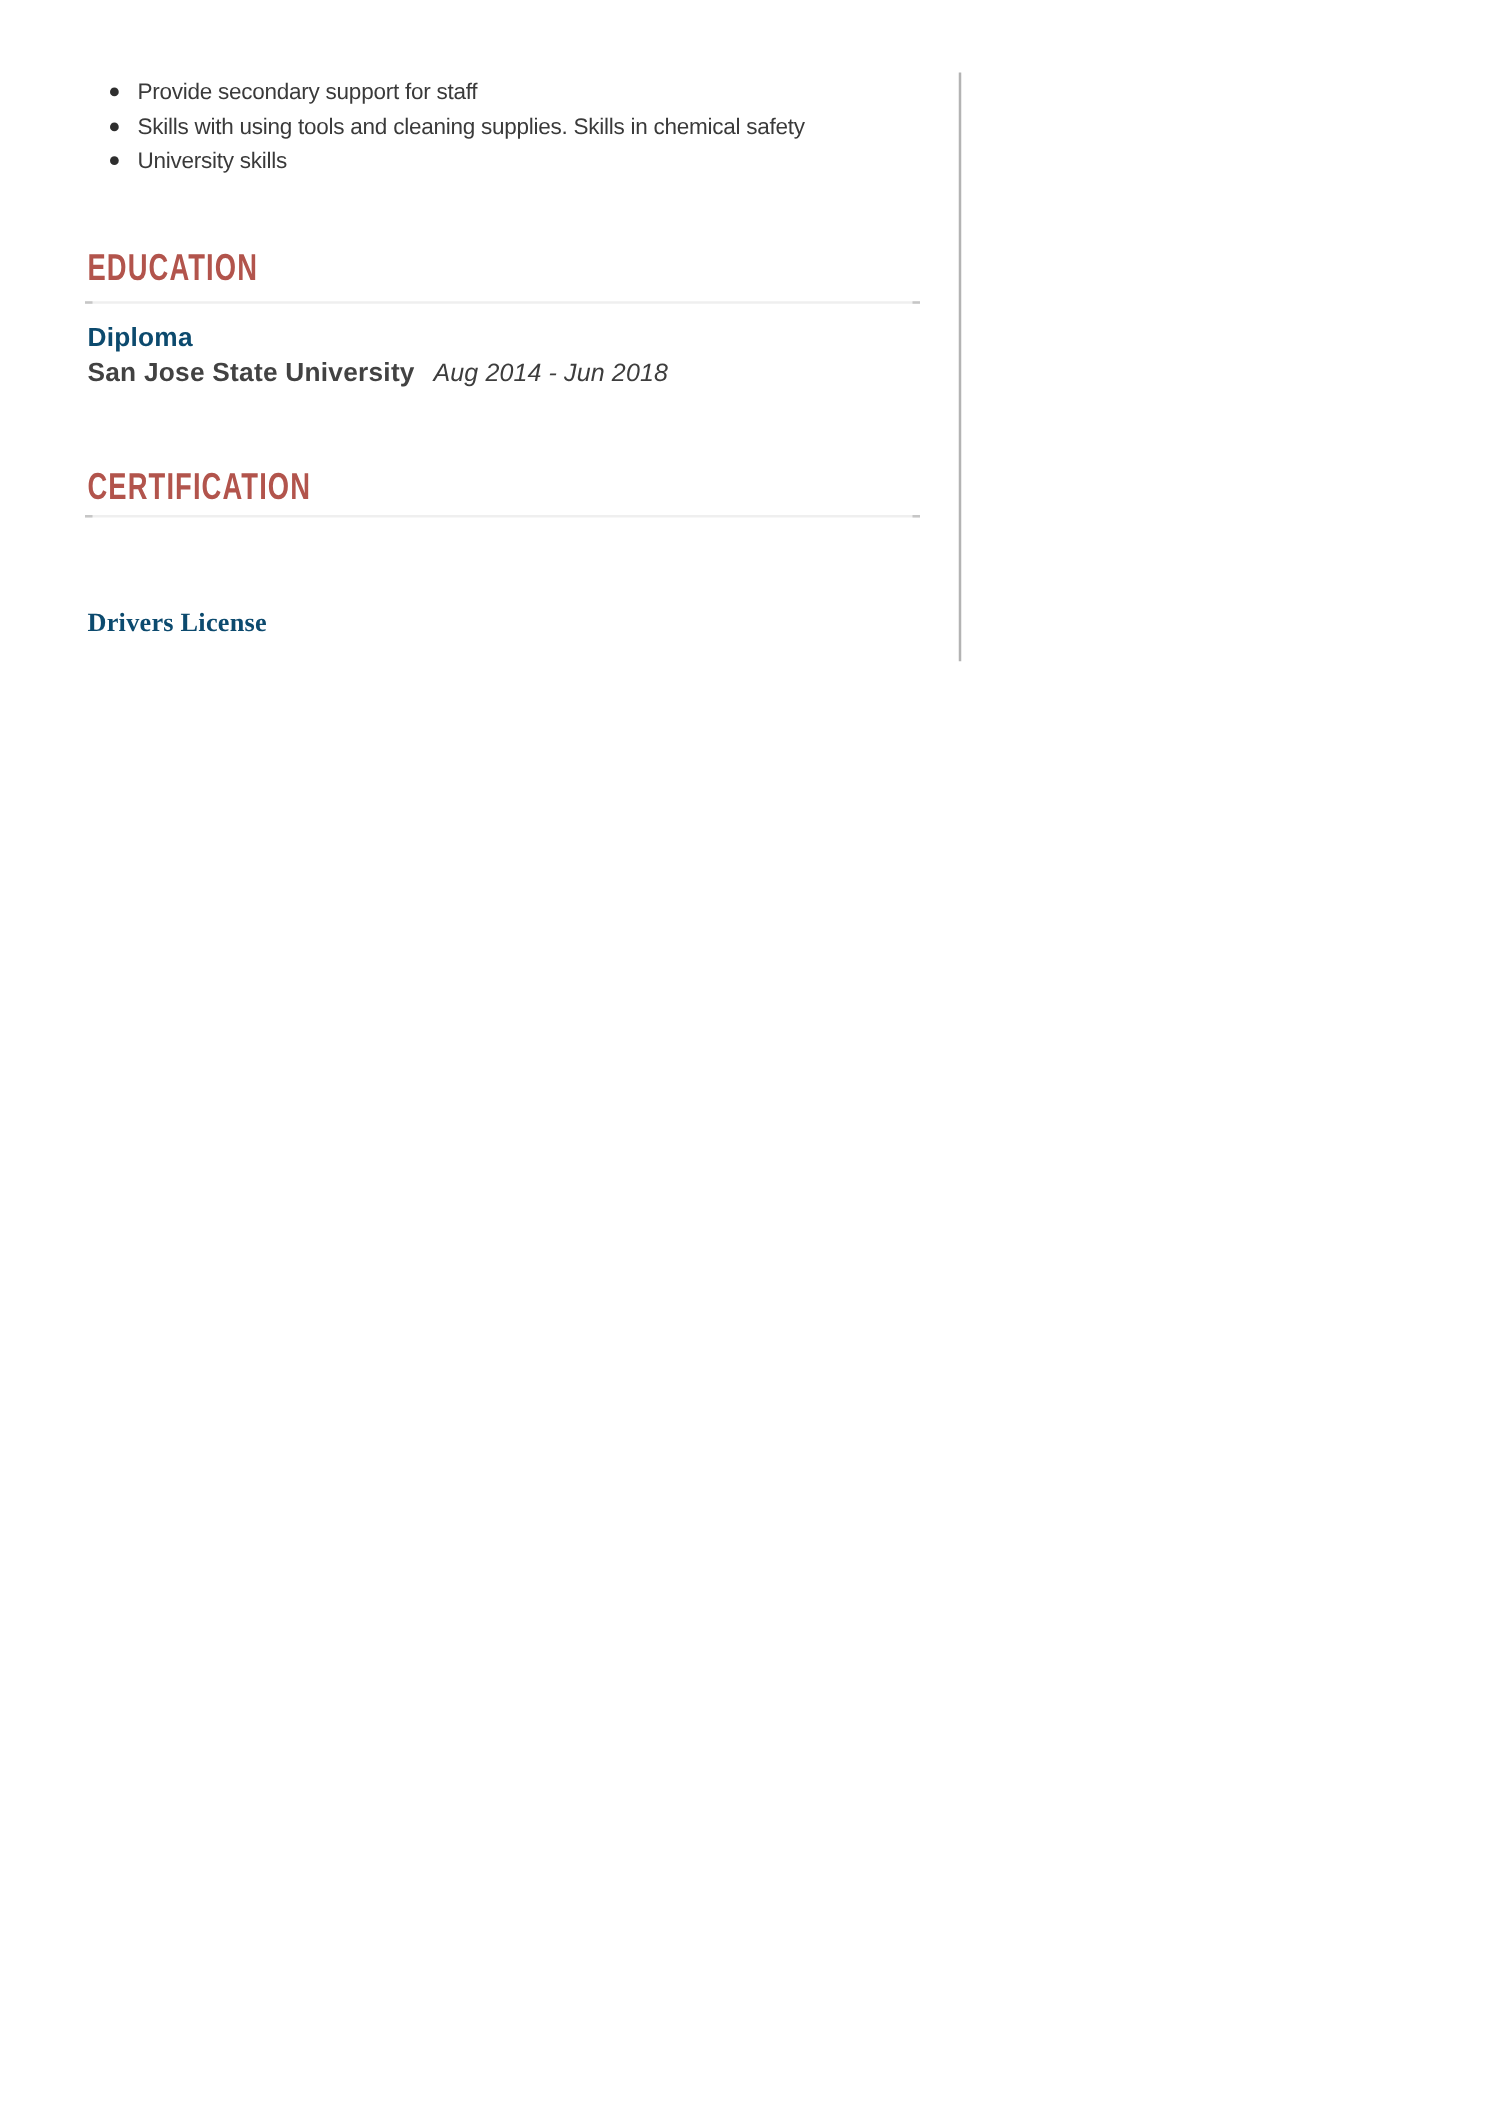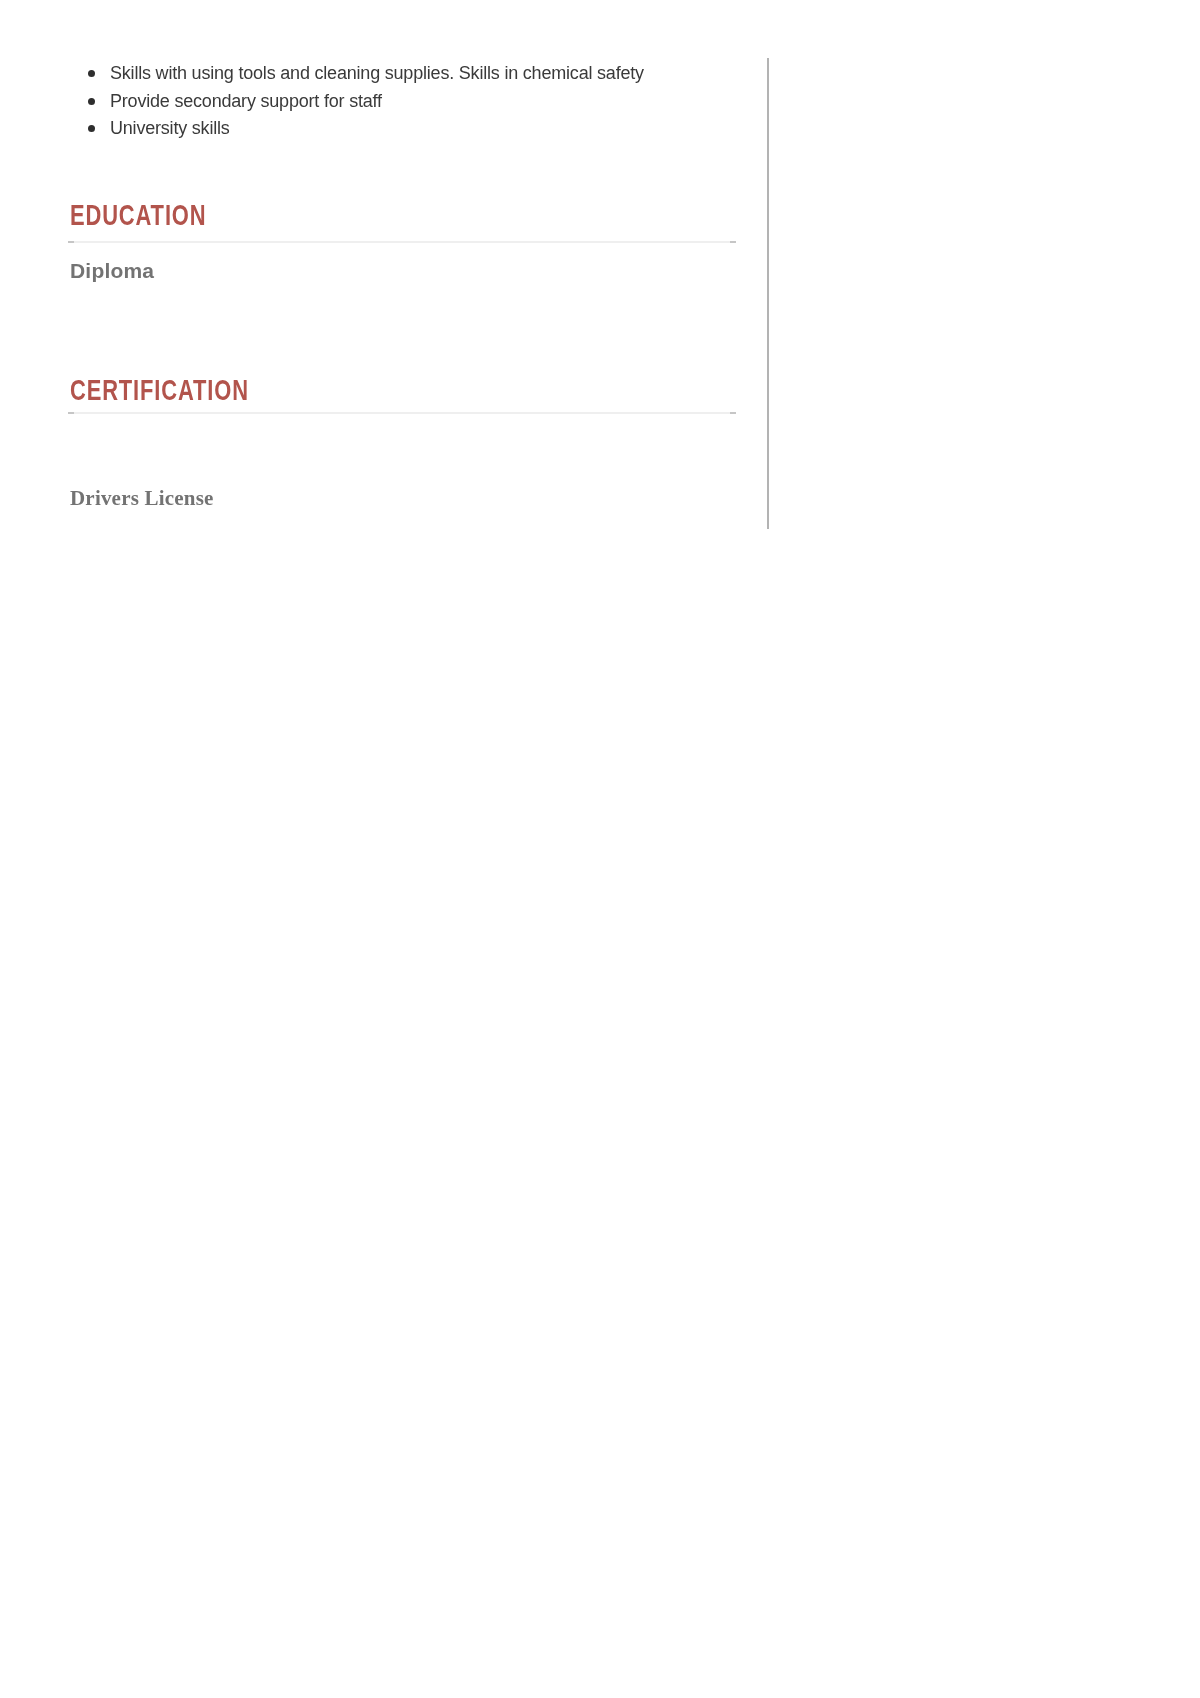--- a/index.html
+++ b/index.html
@@ -85,21 +85,21 @@
   .section-rule::after { right: 0; }
 
   
   .entry-title {
     position: absolute;
     left: 70px;
     font-size: 21px;
     font-weight: 700;
     letter-spacing: 0.2px;
     line-height: 26px;
-    color: #737373;
+    color: #0c4a6e;
     white-space: nowrap;
   }
   .degree-title { top: 258px; }
   .school-row {
     position: absolute;
     left: 70px;
     top: 286px;
     display: flex;
     align-items: baseline;
     white-space: nowrap;
@@ -130,30 +130,34 @@
     height: 471px;
     background: #b3b3b3;
   }
 </style>
 </head>
 <body>
 
 <div class="page">
 
   <ul class="bullet-list">
+    <li>Provide secondary support for staff</li>
     <li>Skills with using tools and cleaning supplies. Skills in chemical safety</li>
-    <li>Provide secondary support for staff</li>
     <li>University skills</li>
   </ul>
 
   <div class="section-heading heading-education">EDUCATION</div>
   <div class="section-rule rule-education"></div>
 
   <div class="entry-title degree-title">Diploma</div>
 
+  <div class="school-row">
+    <span class="school-name">San Jose State University</span>
+    <span class="date-range">Aug 2014 - Jun 2018</span>
+  </div>
 
   <div class="section-heading heading-certification">CERTIFICATION</div>
   <div class="section-rule rule-certification"></div>
 
 
   <div class="entry-title cert-item-2">Drivers License</div>
 
   <div class="vertical-divider"></div>
 
 </div>

